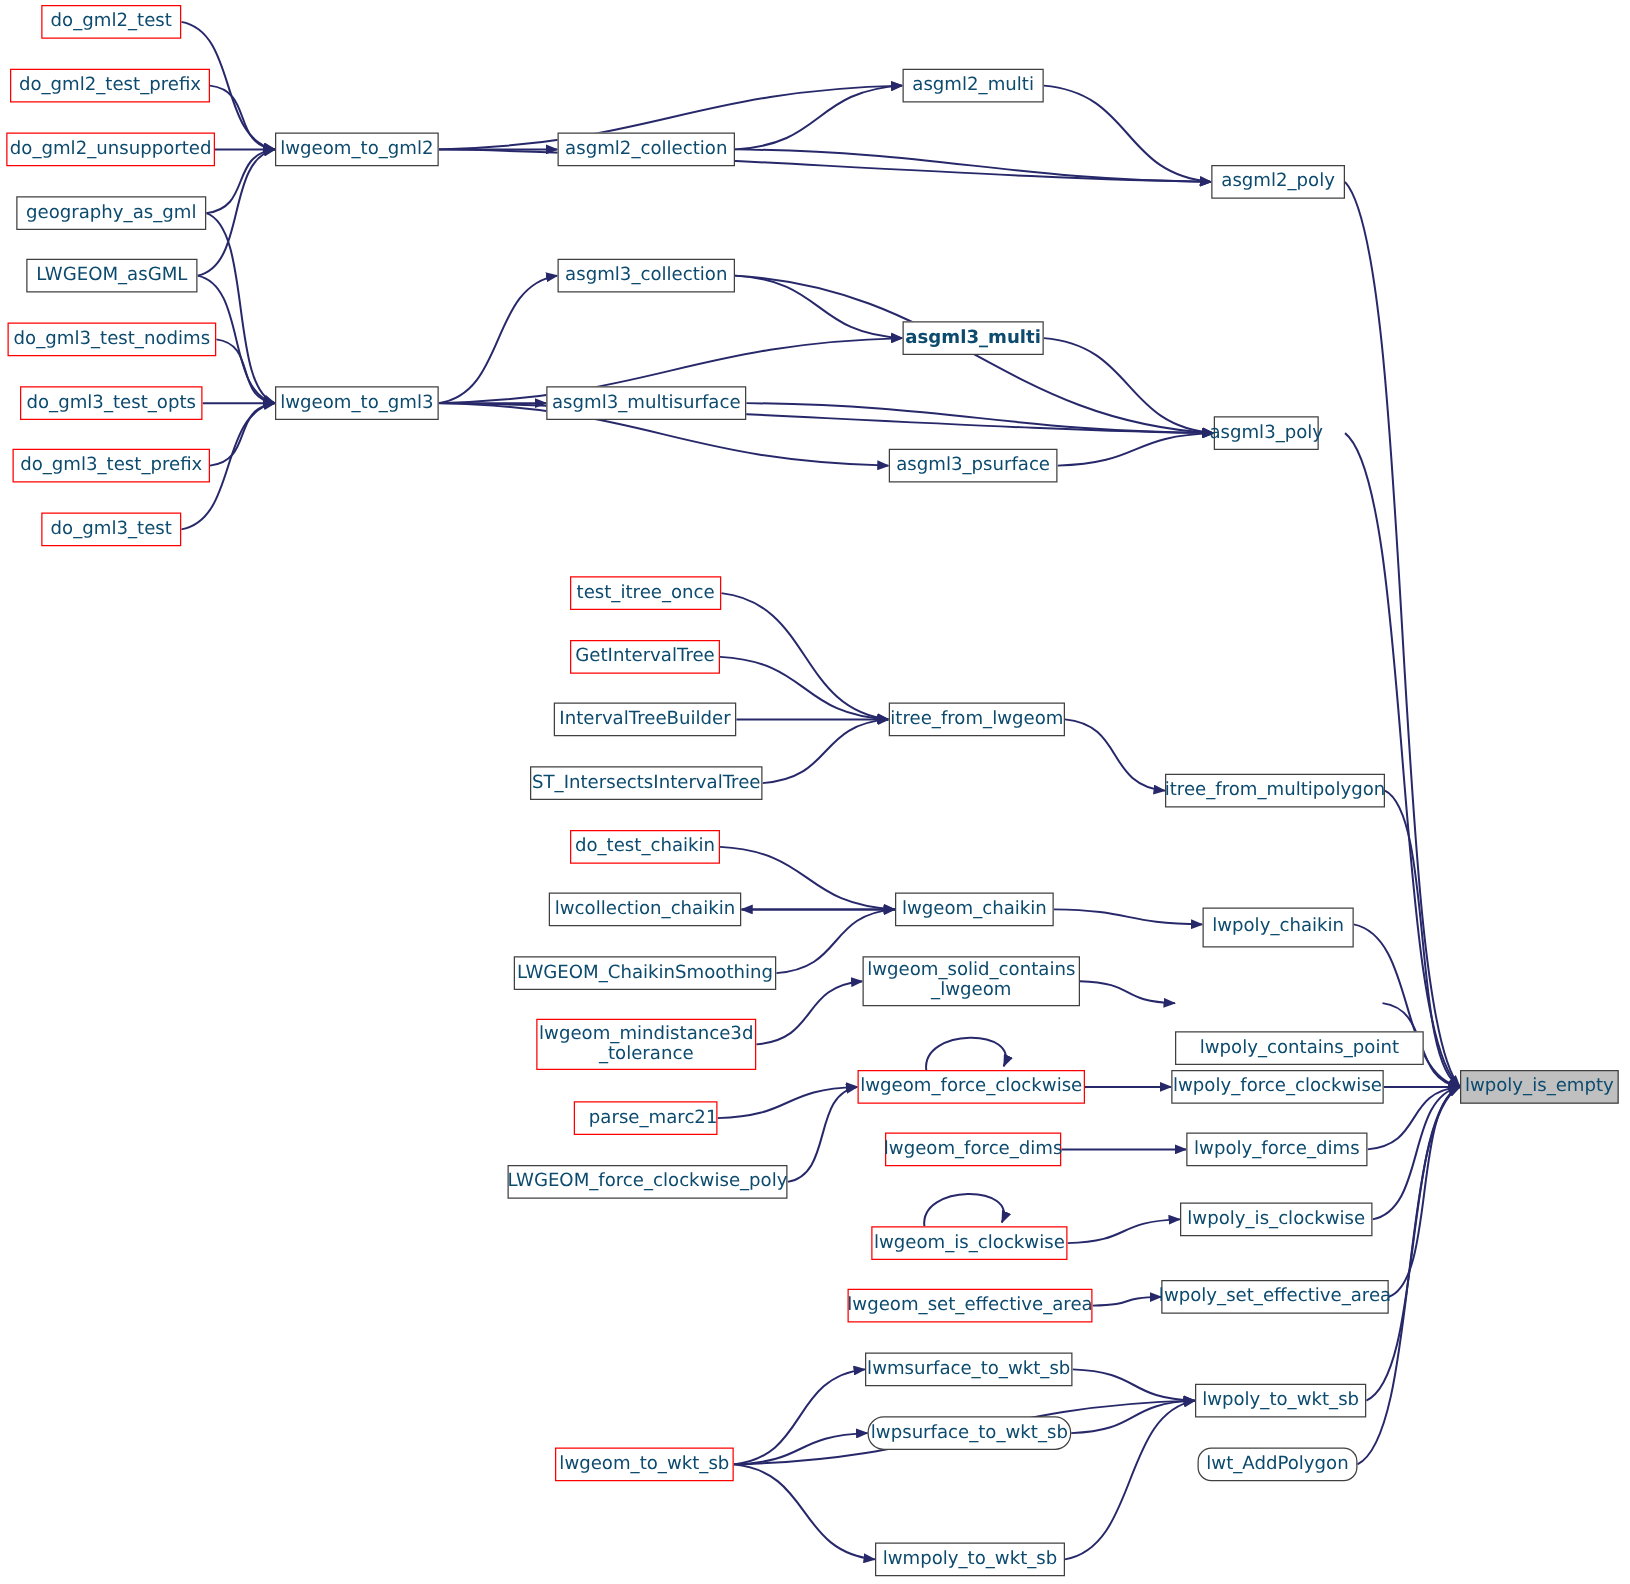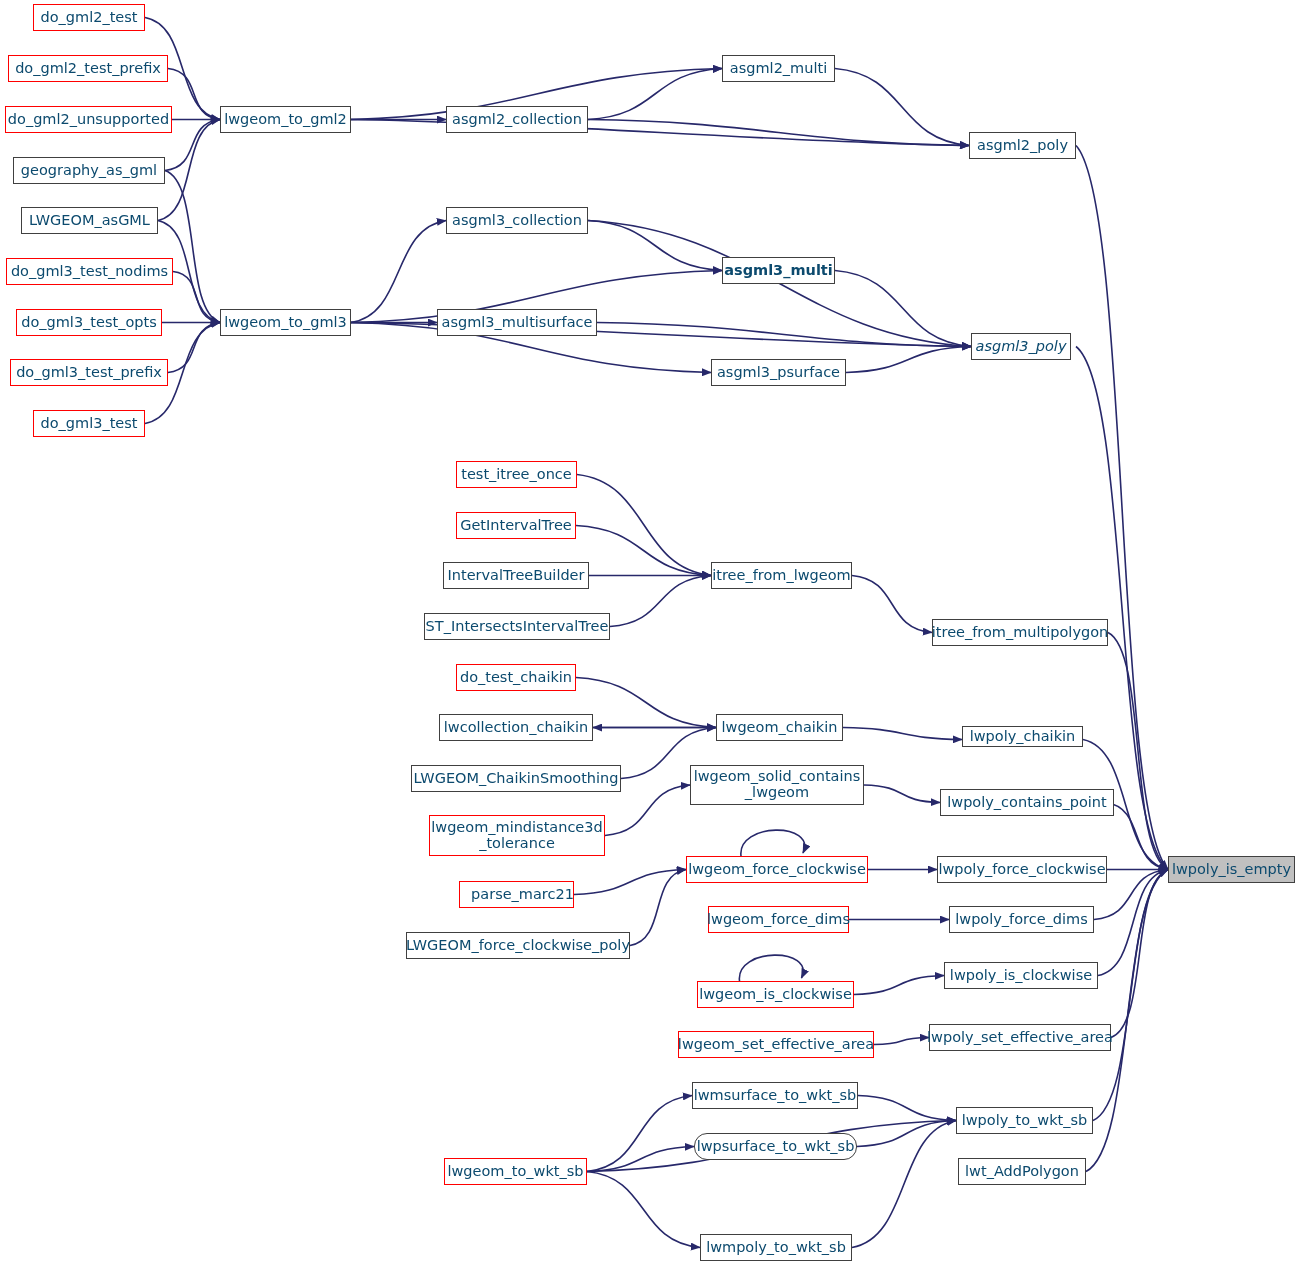--- a/index.html
+++ b/index.html
@@ -113,48 +113,48 @@
       <div class="node red" style="left: 33px; top: 410px; width: 112px; height: 27px;"><span class="lbl">do_gml3_test</span></div>
       <div class="node" style="left: 220px; top: 106px; width: 131px; height: 27px;"><span class="lbl">lwgeom_to_gml2</span></div>
       <div class="node" style="left: 220px; top: 309px; width: 131px; height: 27px; text-align: right;"><span class="lbl">lwgeom_to_gml3</span></div>
       <div class="node" style="left: 446px; top: 106px; width: 142px; height: 27px;"><span class="lbl">asgml2_collection</span></div>
       <div class="node" style="left: 446px; top: 207px; width: 142px; height: 27px;"><span class="lbl">asgml3_collection</span></div>
       <div class="node" style="left: 437px; top: 309px; width: 160px; height: 27px;"><span class="lbl">asgml3_multisurface</span></div>
       <div class="node" style="left: 722px; top: 55px; width: 113px; height: 27px;"><span class="lbl">asgml2_multi</span></div>
       <div class="node" style="left: 722px; top: 257px; width: 113px; height: 27px; font-weight: bold;"><span class="lbl">asgml3_multi</span></div>
       <div class="node" style="left: 711px; top: 359px; width: 135px; height: 27px;"><span class="lbl">asgml3_psurface</span></div>
       <div class="node" style="left: 969px; top: 132px; width: 107px; height: 27px;"><span class="lbl">asgml2_poly</span></div>
-      <div class="node" style="left: 971px; top: 333px; width: 100px; height: 27px; font-style: italic;"><span class="lbl">asgml3_poly</span></div>
+      <div class="node" style="left: 971px; top: 333px; width: 84px; height: 27px;"><span class="lbl">asgml3_poly</span></div>
       <div class="node red" style="left: 456px; top: 461px; width: 121px; height: 27px;"><span class="lbl">test_itree_once</span></div>
       <div class="node red" style="left: 456px; top: 512px; width: 120px; height: 27px;"><span class="lbl">GetIntervalTree</span></div>
       <div class="node" style="left: 443px; top: 562px; width: 146px; height: 27px;"><span class="lbl">IntervalTreeBuilder</span></div>
       <div class="node" style="left: 424px; top: 613px; width: 186px; height: 27px;"><span class="lbl">ST_IntersectsIntervalTree</span></div>
       <div class="node" style="left: 711px; top: 562px; width: 141px; height: 27px;"><span class="lbl">itree_from_lwgeom</span></div>
       <div class="node" style="left: 932px; top: 619px; width: 176px; height: 27px;"><span class="lbl">itree_from_multipolygon</span></div>
       <div class="node red" style="left: 456px; top: 664px; width: 120px; height: 27px;"><span class="lbl">do_test_chaikin</span></div>
       <div class="node" style="left: 439px; top: 714px; width: 154px; height: 27px;"><span class="lbl">lwcollection_chaikin</span></div>
       <div class="node" style="left: 411px; top: 765px; width: 210px; height: 27px;"><span class="lbl">LWGEOM_ChaikinSmoothing</span></div>
       <div class="node" style="left: 716px; top: 714px; width: 127px; height: 27px;"><span class="lbl">lwgeom_chaikin</span></div>
-      <div class="node" style="left: 962px; top: 726px; width: 121px; height: 21px;"><span class="lbl">lwpoly_chaikin</span></div>
+      <div class="node" style="left: 962px; top: 726px; width: 121px; height: 32px;"><span class="lbl">lwpoly_chaikin</span></div>
       <div class="node" style="left: 690px; top: 765px; width: 174px; height: 40px;"><span class="lbl">lwgeom_solid_contains
 _lwgeom</span></div>
-      <div class="node" style="left: 940px; top: 789px; width: 174px; height: 27px;"><span class="lbl">lwpoly_contains_point</span></div>
+      <div class="node" style="left: 940px; top: 825px; width: 199px; height: 27px;"><span class="lbl">lwpoly_contains_point</span></div>
       <div class="node red" style="left: 429px; top: 815px; width: 176px; height: 41px;"><span class="lbl">lwgeom_mindistance3d
 _tolerance</span></div>
       <div class="node red" style="left: 686px; top: 856px; width: 182px; height: 27px;"><span class="lbl">lwgeom_force_clockwise</span></div>
       <div class="node" style="left: 937px; top: 856px; width: 170px; height: 27px;"><span class="lbl">lwpoly_force_clockwise</span></div>
       <div class="node red" style="left: 459px; top: 881px; width: 115px; height: 27px; padding-left: 12px;"><span class="lbl">parse_marc21</span></div>
       <div class="node red" style="left: 708px; top: 906px; width: 141px; height: 27px;"><span class="lbl">lwgeom_force_dims</span></div>
       <div class="node" style="left: 949px; top: 906px; width: 145px; height: 27px;"><span class="lbl">lwpoly_force_dims</span></div>
       <div class="node" style="left: 406px; top: 932px; width: 224px; height: 27px;"><span class="lbl">LWGEOM_force_clockwise_poly</span></div>
       <div class="node" style="left: 944px; top: 962px; width: 154px; height: 27px;"><span class="lbl">lwpoly_is_clockwise</span></div>
       <div class="node red" style="left: 697px; top: 981px; width: 157px; height: 27px;"><span class="lbl">lwgeom_is_clockwise</span></div>
       <div class="node red" style="left: 678px; top: 1031px; width: 196px; height: 27px;"><span class="lbl">lwgeom_set_effective_area</span></div>
       <div class="node" style="left: 929px; top: 1024px; width: 182px; height: 27px;"><span class="lbl">lwpoly_set_effective_area</span></div>
       <div class="node" style="left: 692px; top: 1082px; width: 166px; height: 27px;"><span class="lbl">lwmsurface_to_wkt_sb</span></div>
       <div class="node" style="left: 694px; top: 1133px; width: 163px; height: 27px; border-radius: 13px;"><span class="lbl">lwpsurface_to_wkt_sb</span></div>
       <div class="node red" style="left: 444px; top: 1158px; width: 143px; height: 27px;"><span class="lbl">lwgeom_to_wkt_sb</span></div>
       <div class="node" style="left: 700px; top: 1234px; width: 152px; height: 27px;"><span class="lbl">lwmpoly_to_wkt_sb</span></div>
       <div class="node" style="left: 956px; top: 1107px; width: 137px; height: 27px;"><span class="lbl">lwpoly_to_wkt_sb</span></div>
-      <div class="node" style="left: 958px; top: 1158px; width: 128px; height: 27px;"><span class="lbl">lwt_AddPolygon</span></div>
+      <div class="node" style="left: 958px; top: 1158px; width: 128px; height: 27px; border-radius: 11px;"><span class="lbl">lwt_AddPolygon</span></div>
       <div class="node current" style="left: 1168px; top: 856px; width: 127px; height: 27px;"><span class="lbl">lwpoly_is_empty</span></div>
     </div>
 </div>
 
 </body></html>

